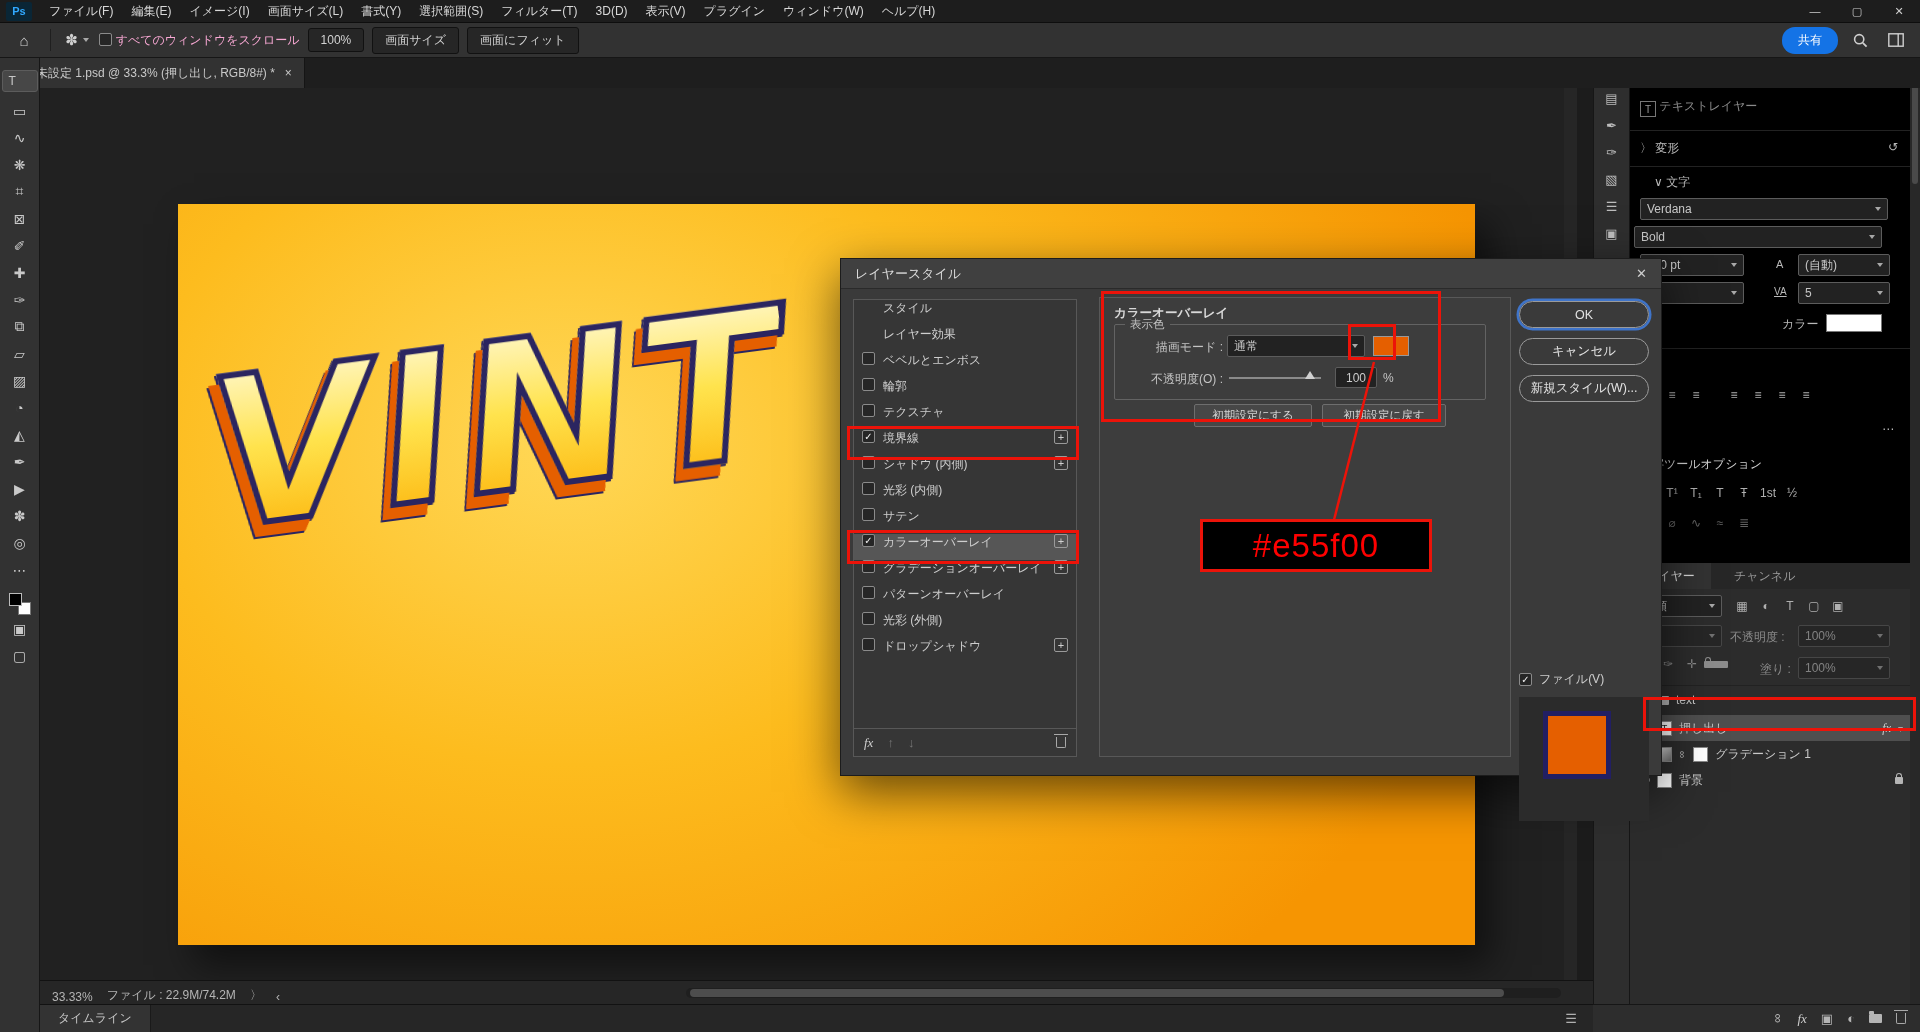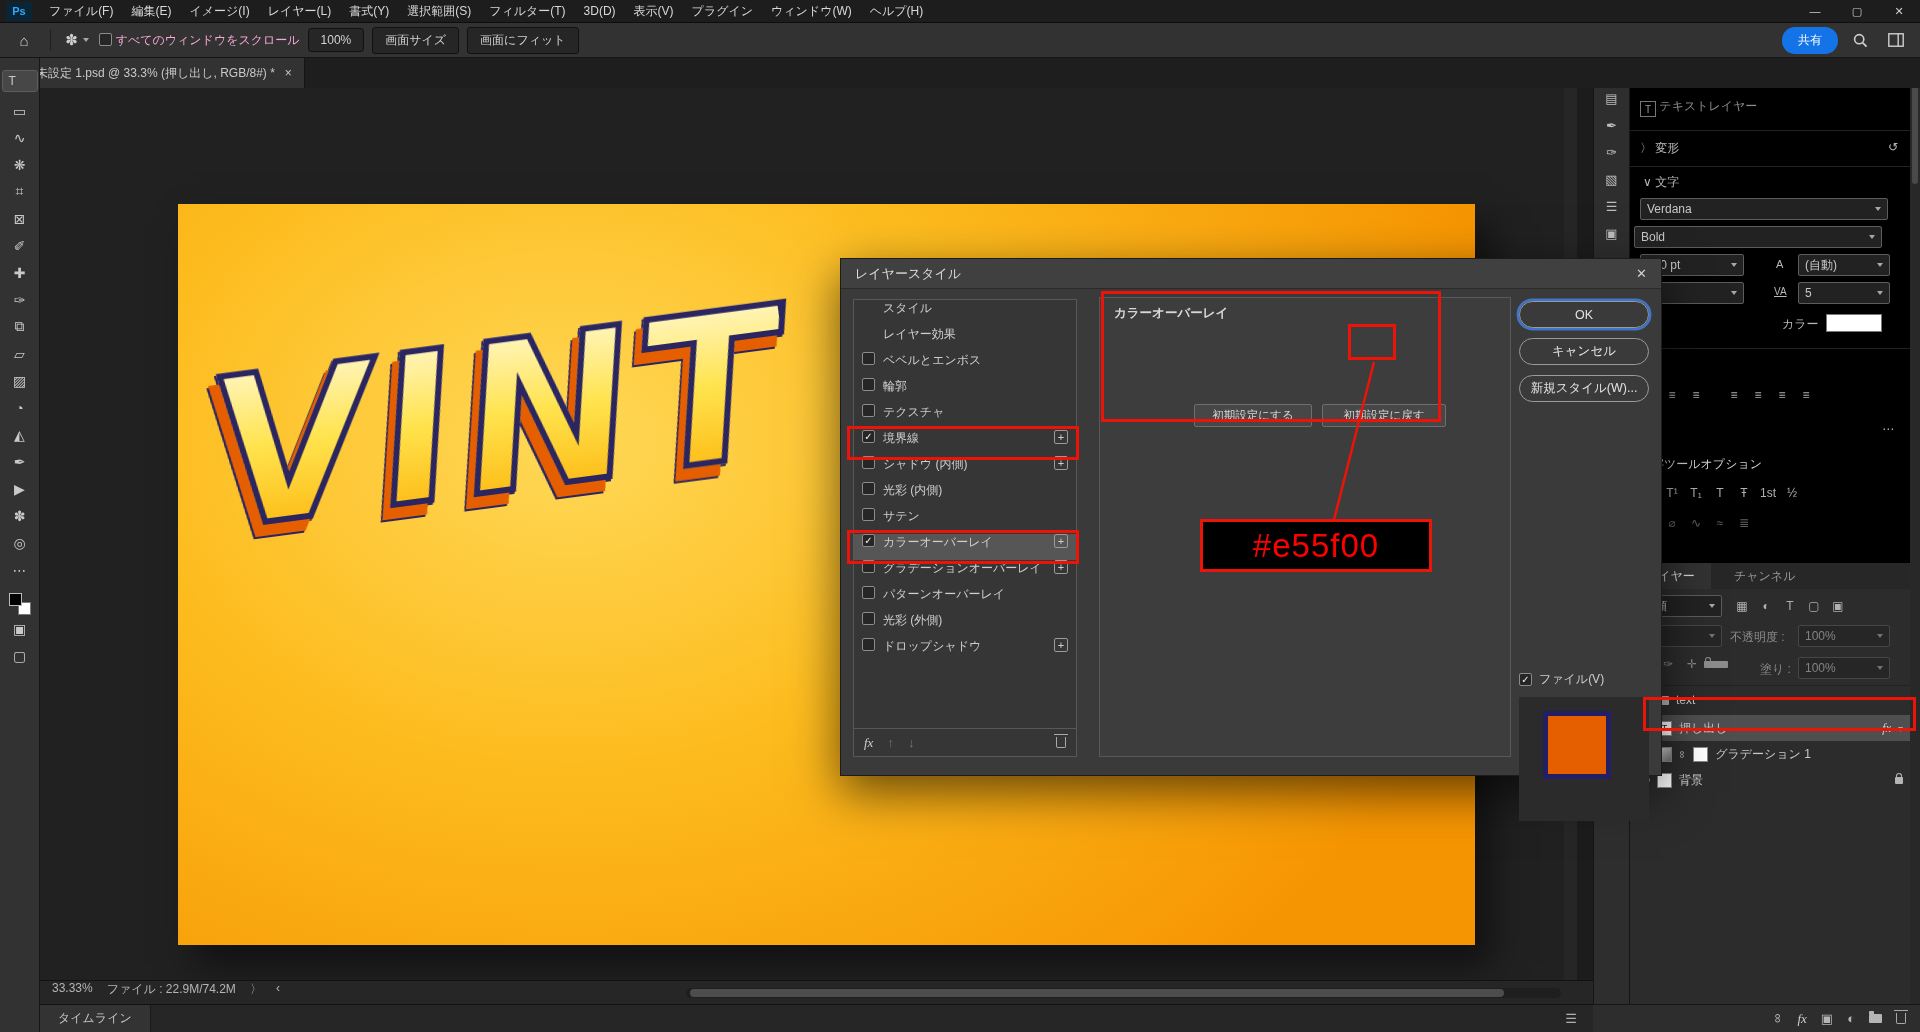--- a/index.html
+++ b/index.html
@@ -61,21 +61,21 @@
   .i-lock{display:inline-block;width:8px;height:7px;background:#b5b5b5;border-radius:1px;position:relative}
   .i-lock::before{content:"";position:absolute;top:-4px;left:1px;width:4px;height:4px;border:1.5px solid #b5b5b5;border-bottom:none;border-radius:3px 3px 0 0}
   .i-trash{display:inline-block;width:10px;height:11px;border:1.5px solid #a8a8a8;border-top:none;border-radius:0 0 2px 2px;position:relative;margin-top:3px}
   .i-trash::before{content:"";position:absolute;top:-3.5px;left:-3px;right:-3px;height:1.5px;background:#a8a8a8}
   .i-chain{display:inline-block;transform:rotate(90deg);font-size:10px;color:#bbb;flex:0 0 auto}
   .fx-txt{font-family:"Liberation Serif",serif;font-style:italic;color:#cfcfcf}
   #panelfooter{left:1593px;top:1004px;width:327px;height:28px;background:#2d2d2d;border-top:1px solid #161616;display:flex;align-items:center;justify-content:flex-end;gap:14px;padding-right:14px;z-index:3;color:#b5b5b5}
   #rightscroll{left:1910px;top:58px;width:10px;height:946px;background:#282828;z-index:3}
   #rightscroll div{position:absolute;left:2px;top:6px;width:6px;height:120px;background:#4a4a4a;border-radius:3px}
   
-  #statusbar{left:40px;top:980px;width:1553px;height:24px;background:#262626;border-top:1px solid #121212;display:flex;align-items:flex-start;gap:14px;padding:0 12px;z-index:2;color:#b5b5b5;font-size:12px}
+  #statusbar{left:40px;top:980px;width:1553px;height:24px;background:#262626;border-top:1px solid #121212;display:flex;align-items:flex-end;gap:14px;padding:0 12px;z-index:2;color:#b5b5b5;font-size:12px}
   #hs-track{position:absolute;left:646px;top:7px;width:875px;height:10px;background:#1f1f1f;border-radius:5px}
   #hs-thumb{position:absolute;left:4px;top:1px;width:814px;height:8px;background:#4d4d4d;border-radius:4px}
   #timeline{left:40px;top:1004px;width:1553px;height:28px;background:#262626;border-top:1px solid #121212;display:flex;align-items:center;z-index:2}
   .tl-tab{background:#333;height:28px;display:flex;align-items:center;padding:0 18px;font-size:12px;color:#c9c9c9;border-right:1px solid #1a1a1a}
   .tl-menu{margin-left:auto;margin-right:16px;color:#b0b0b0}
   
   #dialog{left:840px;top:258px;width:822px;height:518px;background:#3a3a3a;border:1px solid #1c1c1c;box-shadow:0 16px 46px rgba(0,0,0,.6);z-index:10}
   #dlg-title{position:absolute;left:0;top:0;width:100%;height:30px;background:#404040;border-bottom:1px solid #2a2a2a;display:flex;align-items:center;padding:0 14px;font-size:13px;color:#dadada}
   #dlg-close{margin-left:auto;color:#cfcfcf;font-size:13px}
   #dlg-list{position:absolute;left:12px;top:40px;width:224px;height:458px;background:#363636;border:1px solid #585858}
@@ -108,21 +108,21 @@
   #conn{position:absolute;left:0;top:0;width:1920px;height:1032px;z-index:19;pointer-events:none}
 </style>
 </head>
 <body>
 
 <div id="menubar" class="abs">
   <div class="ps-logo">Ps</div>
   <div class="menu-item">ファイル(F)</div>
   <div class="menu-item">編集(E)</div>
   <div class="menu-item">イメージ(I)</div>
-  <div class="menu-item">レイヤー(L)</div>
+  <div class="menu-item">画面サイズ(L)</div>
   <div class="menu-item">書式(Y)</div>
   <div class="menu-item">選択範囲(S)</div>
   <div class="menu-item">フィルター(T)</div>
   <div class="menu-item">3D(D)</div>
   <div class="menu-item">表示(V)</div>
   <div class="menu-item">プラグイン</div>
   <div class="menu-item">ウィンドウ(W)</div>
   <div class="menu-item">ヘルプ(H)</div>
   <div class="win-controls">
     <div class="win-btn">—</div>
@@ -215,21 +215,21 @@
 <div id="props" class="abs">
   <div class="lbl" style="left:10px;top:8px;color:#d6d6d6">プロパティ</div>
   <div class="lbl" style="left:10px;top:40px">
     <span style="display:inline-block;width:16px;height:16px;border:1px solid #777;text-align:center;font-size:10px;line-height:15px;color:#999;vertical-align:-3px">T</span>
     <span class="dimtxt">テキストレイヤー</span>
   </div>
   <div class="panel-divider" style="top:72px"></div>
   <div class="lbl" style="left:10px;top:82px"><span>〉</span>&nbsp;<span>変形</span></div>
   <div class="lbl" style="right:12px;top:82px;left:auto">↺</div>
   <div class="panel-divider" style="top:108px"></div>
-  <div class="lbl" style="left:13px;top:116px"><span>∨</span>&nbsp;<span>文字</span></div>
+  <div class="lbl" style="left:24px;top:116px"><span>∨</span>&nbsp;<span>文字</span></div>
   <div class="sel" style="left:10px;top:140px;width:248px">
       <span>Verdana</span>
       <span class="caret"></span>
     </div>
   <div class="sel" style="left:4px;top:168px;width:248px">
       <span>Bold</span>
       <span class="caret"></span>
     </div>
   <div class="sel" style="left:10px;top:196px;width:104px">
       <span>150 pt</span>
@@ -427,20 +427,35 @@
     <div id="dlg-list-footer">
       <span class="fx-txt">fx</span>
       <span style="opacity:.5">↑</span>
       <span style="opacity:.5">↓</span>
       <span style="margin-left:auto"><span class="i-trash"></span></span>
     </div>
   </div>
 
   <div id="dlg-mid">
     <div id="dlg-sec-title">カラーオーバーレイ</div>
+    <div id="dlg-group">
+      <div id="dlg-group-lbl">表示色</div>
+      <div class="dlg-lbl" style="left:18px;top:14px;width:90px">描画モード :</div>
+      <div class="sel" id="blend-sel">
+          <span>通常</span>
+          <span class="caret"></span>
+        </div>
+      <div id="ov-swatch" title="#e55f00" style="background: rgb(229, 95, 0);"></div>
+      <div class="dlg-lbl" style="left:18px;top:46px;width:90px">不透明度(O) :</div>
+      <div id="op-track">
+          <div id="op-thumb"></div>
+        </div>
+      <div id="op-val">100</div>
+      <div class="dlg-lbl" style="left:268px;top:46px">%</div>
+    </div>
     <div class="def-btn" style="left:94px;width:118px">初期設定にする</div>
     <div class="def-btn" style="left:222px;width:124px">初期設定に戻す</div>
   </div>
 
   <div class="rnd-btn focus" style="top:42px">OK</div>
   <div class="rnd-btn" style="top:79px">キャンセル</div>
   <div class="rnd-btn" style="top:116px">新規スタイル(W)...</div>
   <div id="dlg-preview-cb">
     <span class="cb">✓</span>
     <span>ファイル(V)</span>

